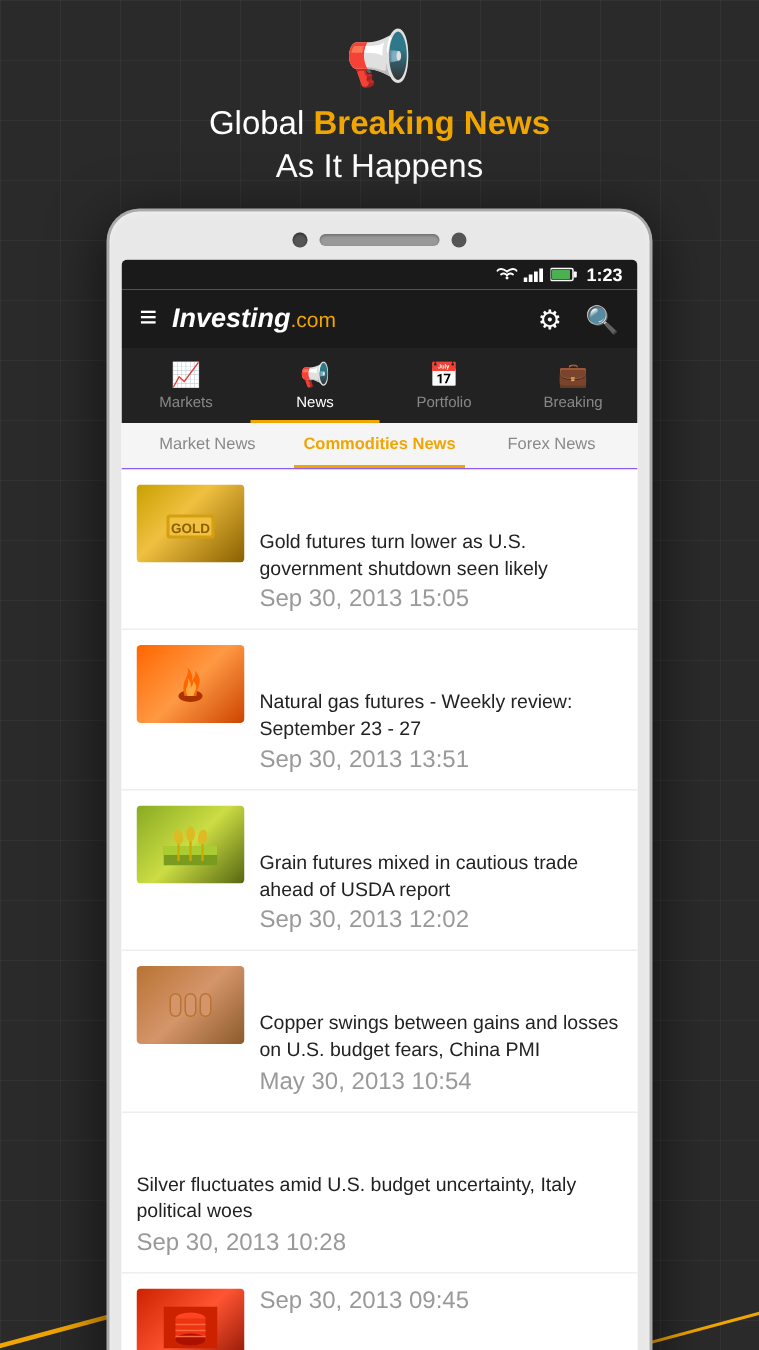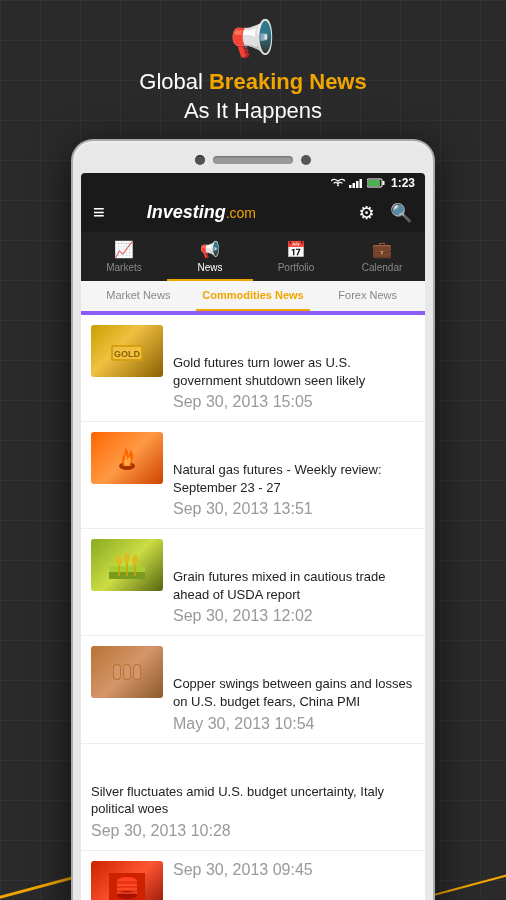--- a/index.html
+++ b/index.html
@@ -141,21 +141,20 @@
       color: white;
       font-size: 20px;
       cursor: pointer;
     }
 
     .brand-logo {
       flex: 1;
       color: white;
       font-size: 18px;
       font-weight: bold;
-      margin-left: 32px;
     }
 
     .brand-logo span {
       color: white;
       font-style: italic;
     }
 
     .brand-logo .dot-com {
       color: #f0a500;
       font-style: normal;
@@ -199,21 +198,21 @@
     }
 
     .tab-icon {
       font-size: 16px;
     }
 
     
     .category-bar {
       background: #f5f5f5;
       display: flex;
-      border-bottom: 4px solid #8b5cf6;
+      border-bottom: 1px solid #8b5cf6;
     }
 
     .cat-item {
       flex: 1;
       text-align: center;
       padding: 8px 4px;
       font-size: 11px;
       color: #888;
       cursor: pointer;
       white-space: nowrap;
@@ -406,21 +405,21 @@
       <div class="tab-item active">
         <span class="tab-icon">📢</span>
         <span>News</span>
       </div>
       <div class="tab-item">
         <span class="tab-icon">📅</span>
         <span>Portfolio</span>
       </div>
       <div class="tab-item">
         <span class="tab-icon">💼</span>
-        <span>Calendar</span>
+        <span>Breaking</span>
       </div>
     </div>
 
     <div class="category-bar">
       <div class="cat-item">Market News</div>
       <div class="cat-item active">Commodities News</div>
       <div class="cat-item">Forex News</div>
     </div>
 
     <div class="news-list">

